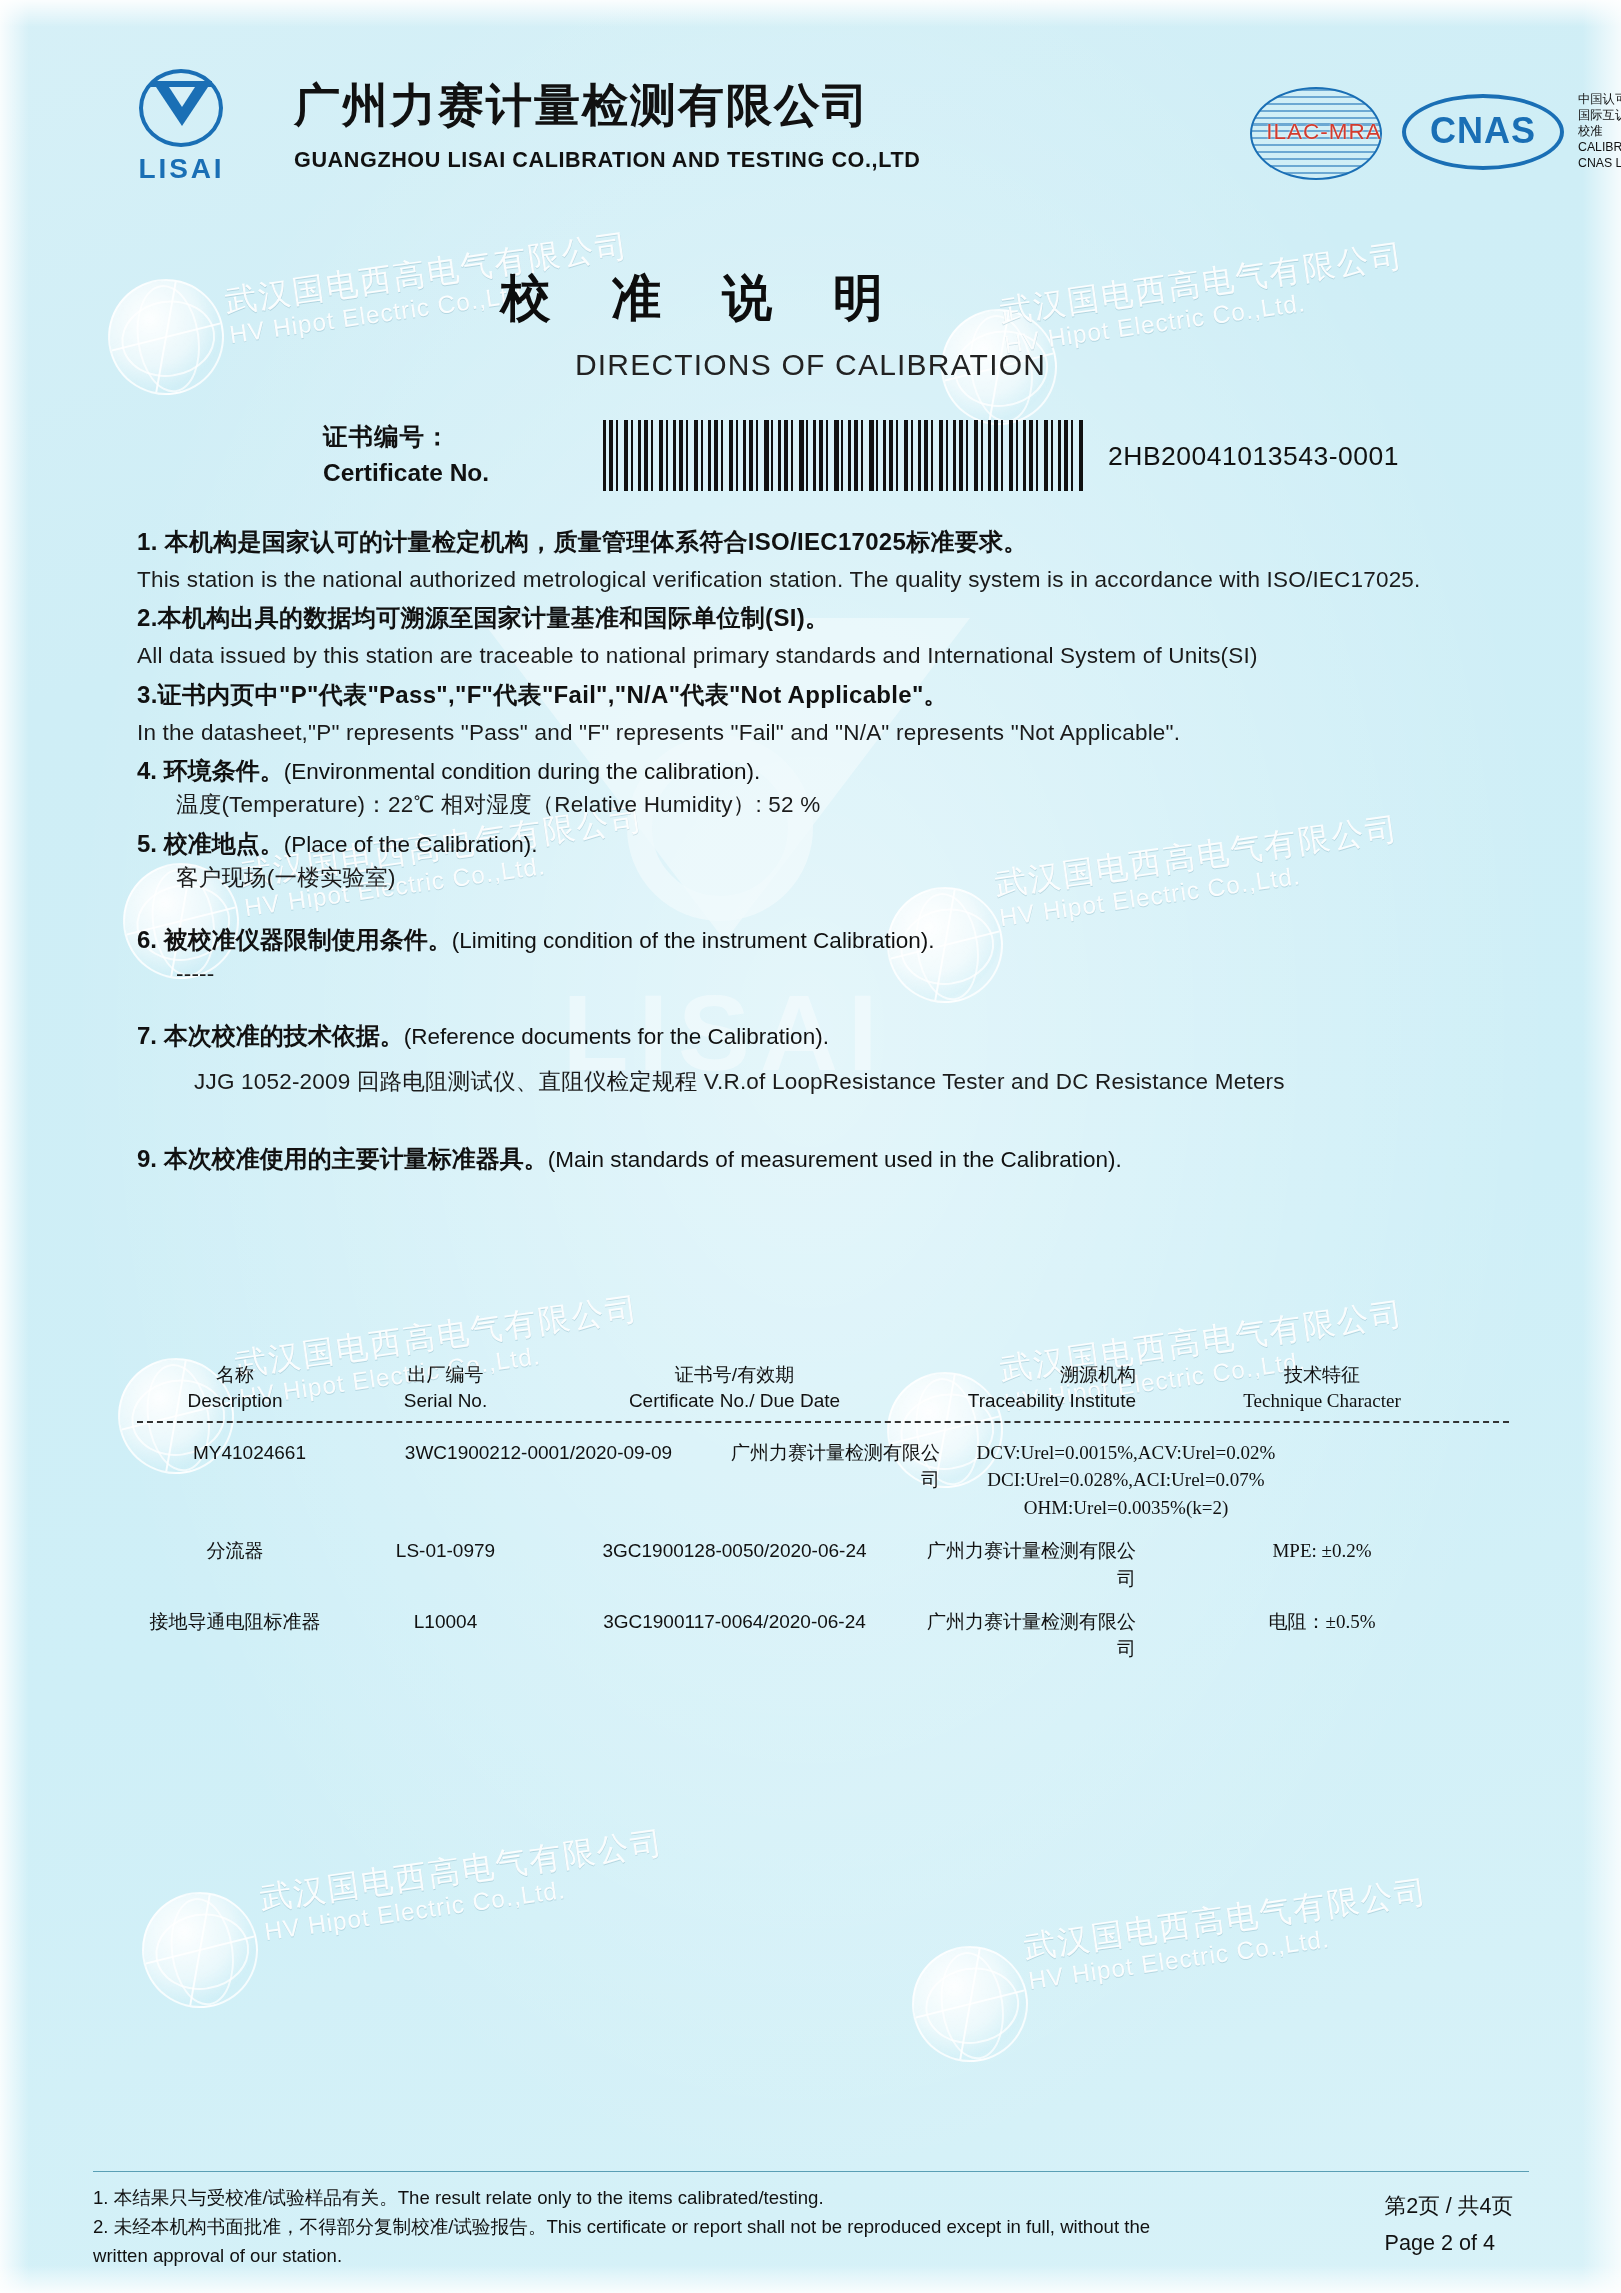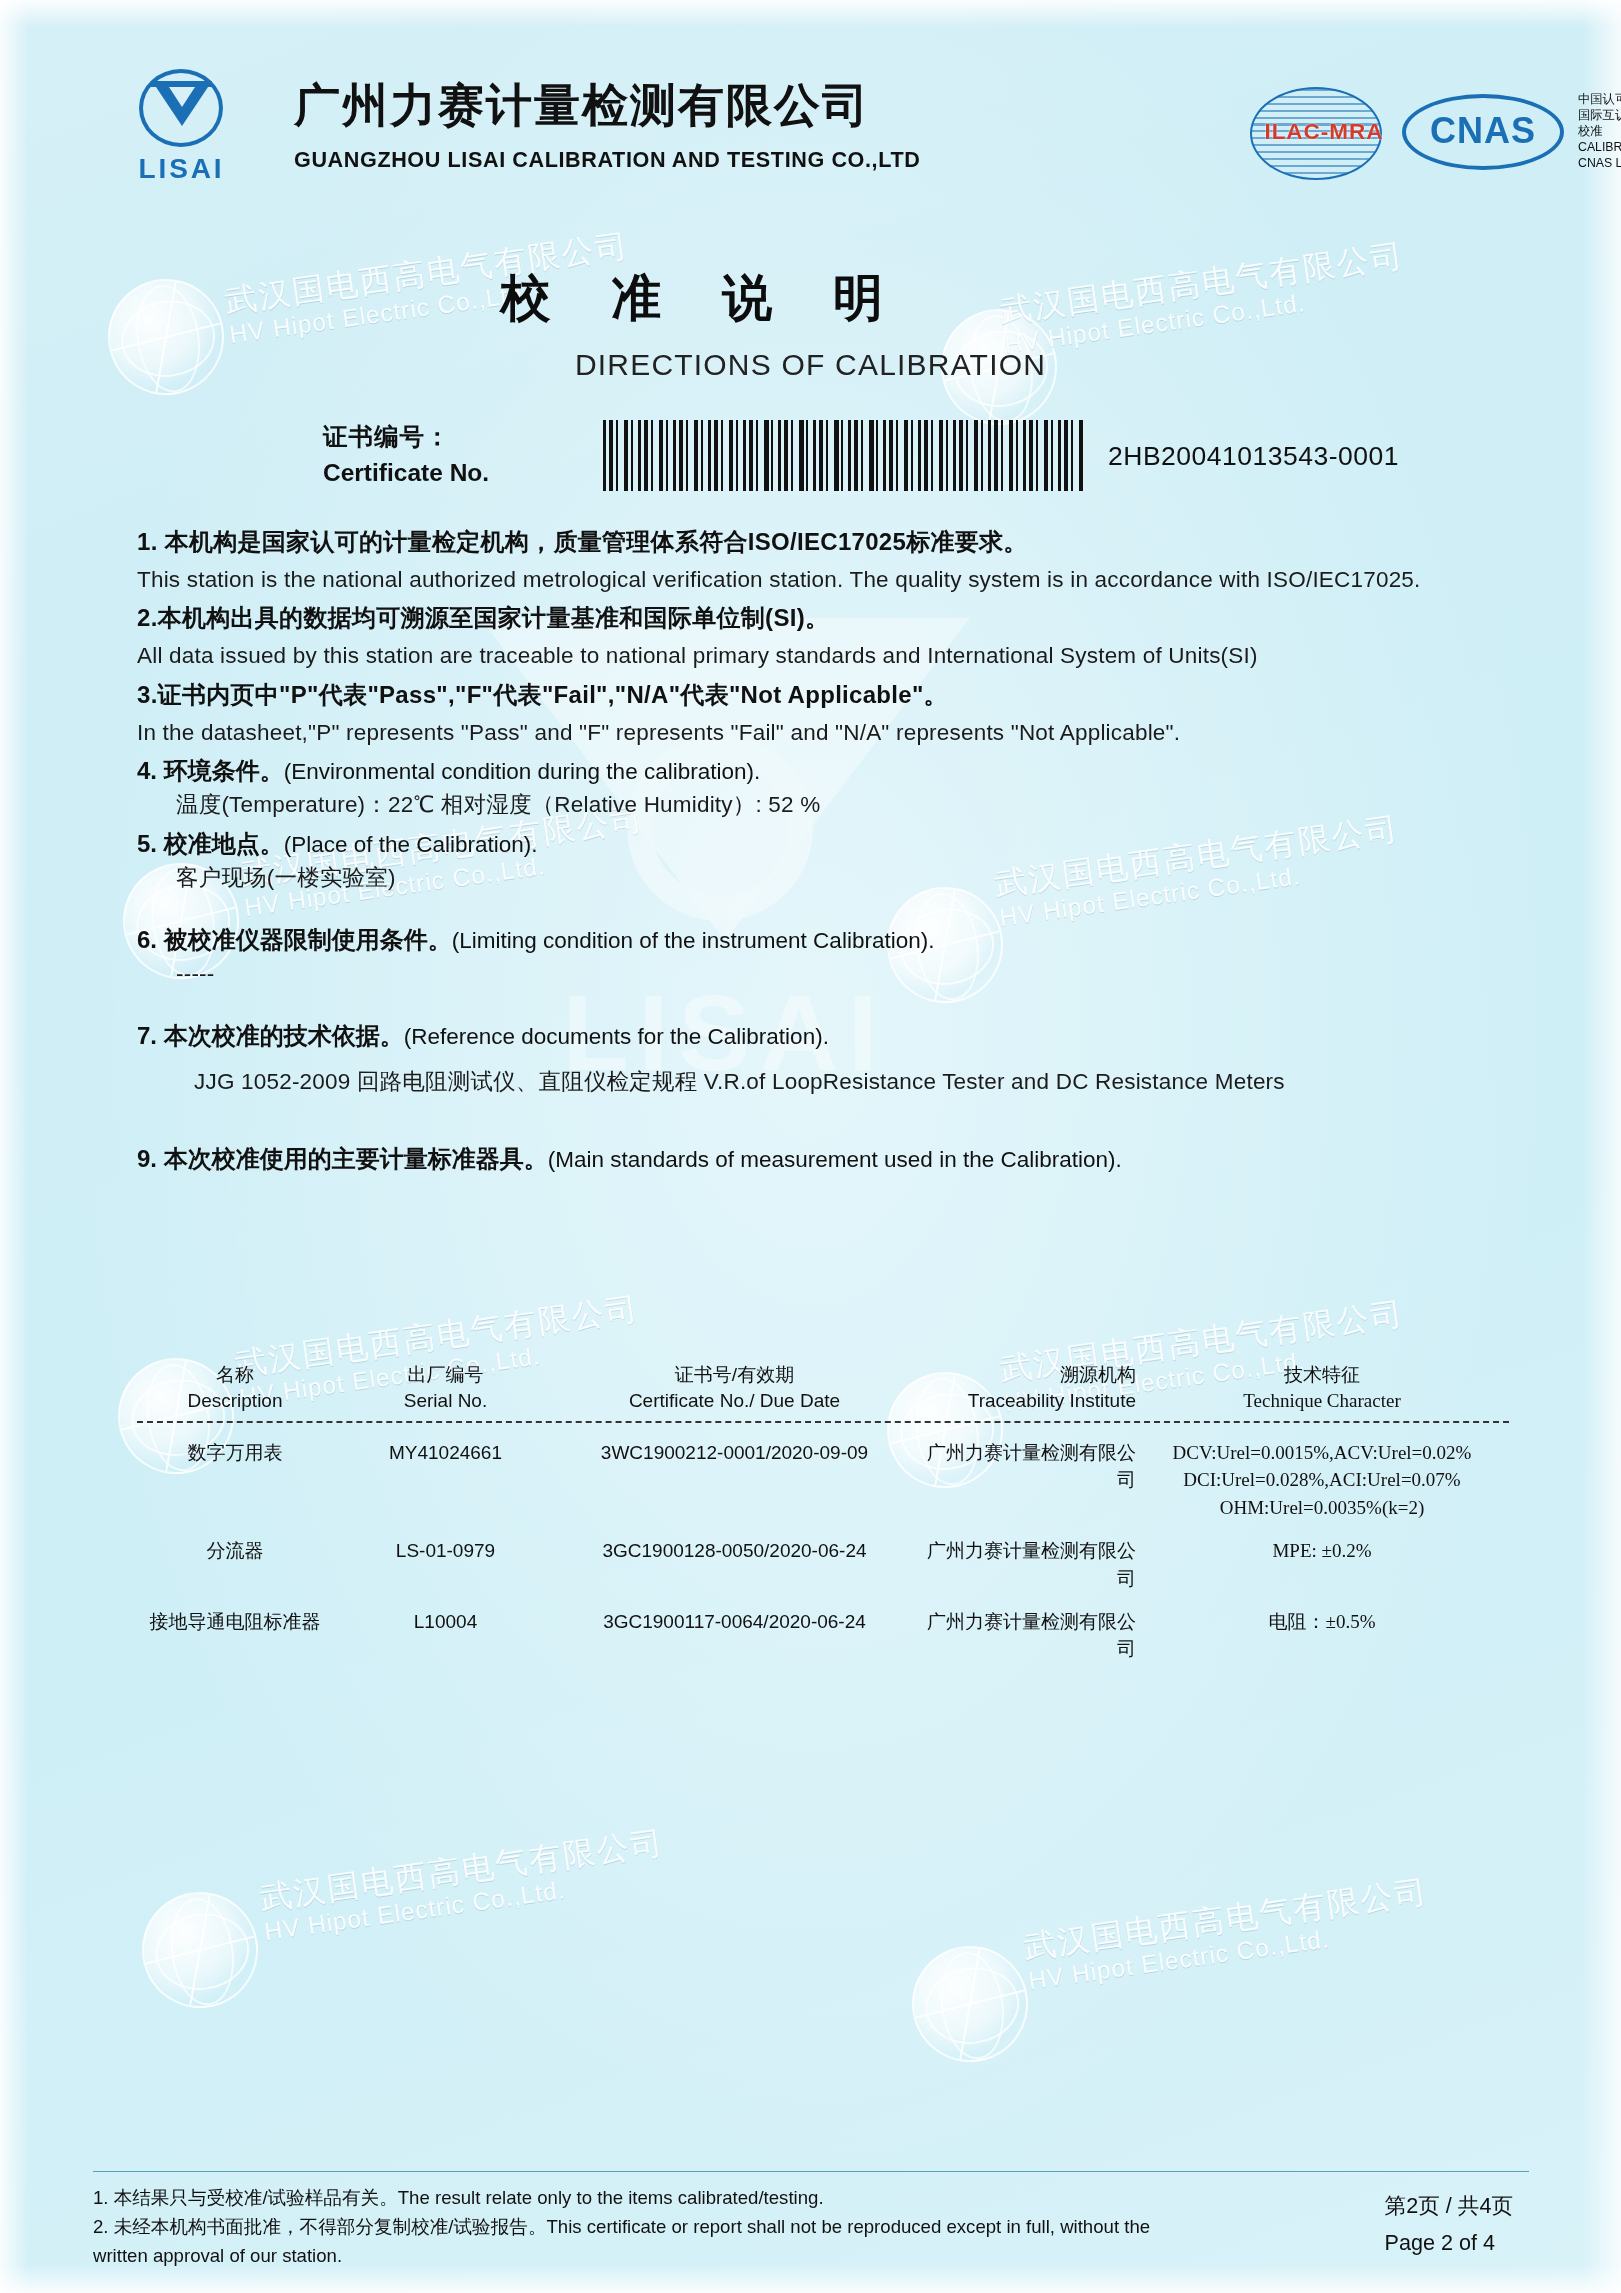--- a/index.html
+++ b/index.html
@@ -233,21 +233,21 @@
     box-sizing: border-box;
     background:
       repeating-linear-gradient(to bottom, rgba(26,111,181,0.55) 0px, rgba(26,111,181,0.55) 2px, rgba(255,255,255,0) 2px, rgba(255,255,255,0) 6.9px);
   }
   .ilac .label {
     position: absolute;
     left: 0; top: 32px;
     width: 148px;
     text-align: center;
     font-size: 22.5px;
-    font-weight: bold;
+    font-weight: normal;
     color: #d23b2e;
     letter-spacing: 1px;
     text-shadow: 0 0 2px #ffffff;
   }
   .cnas {
     position: absolute;
     left: 1284px; top: 19.6px;
     width: 162px; height: 90px;
   }
   .cnas .ellipse {
@@ -622,21 +622,20 @@
         </div>
         <div class="cell c5">
           <div>技术特征</div>
           <div>Technique Character</div>
         </div>
       </div>
 
       <div class="divider"></div>
 
       <div class="std-row">
-        <div class="c1">数字万用表</div>
         <div class="c2">MY41024661</div>
         <div class="c3">3WC1900212-0001/2020-09-09</div>
         <div class="c4">广州力赛计量检测有限公司</div>
         <div class="c5" style="white-space:pre-line;">DCV:Urel=0.0015%,ACV:Urel=0.02%
 DCI:Urel=0.028%,ACI:Urel=0.07%
 OHM:Urel=0.0035%(k=2)</div>
       </div>
 
       <div class="std-row">
         <div class="c1">分流器</div>

